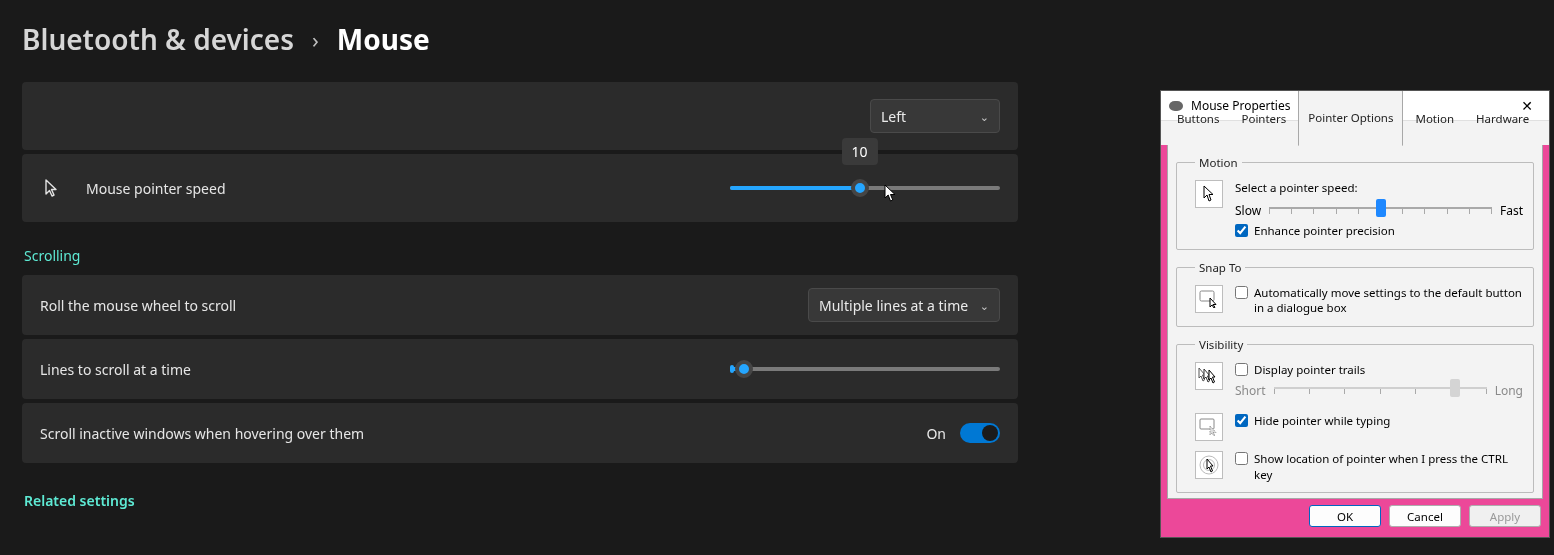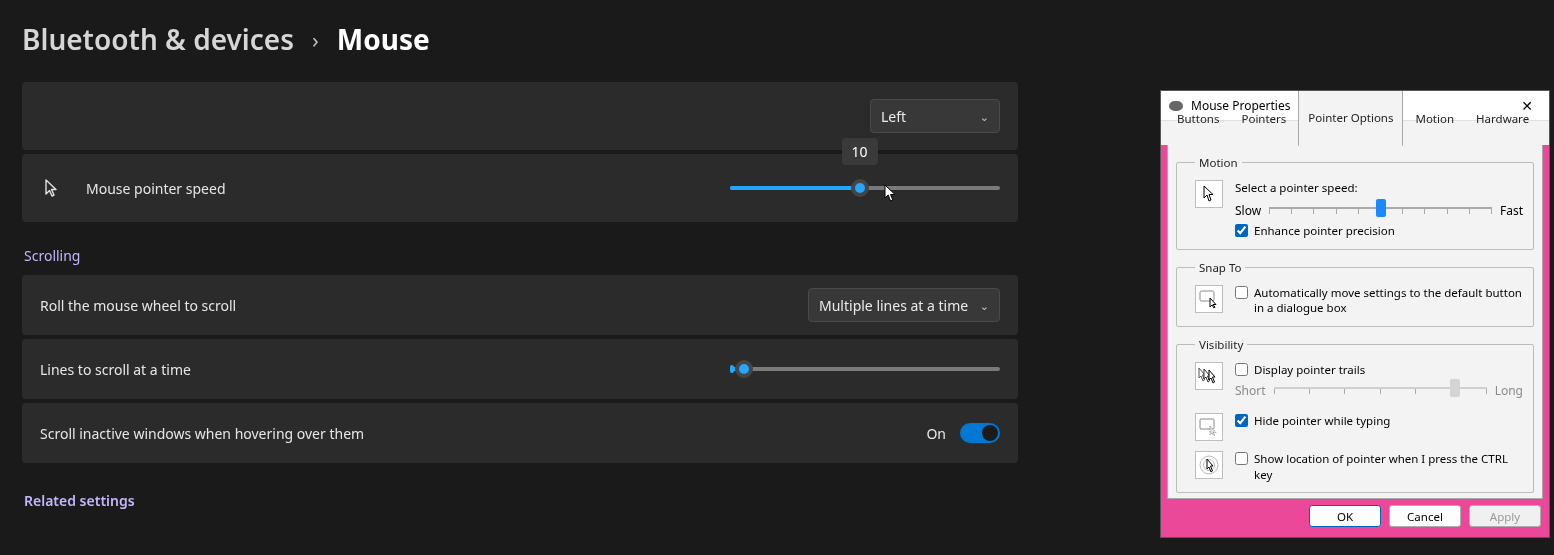--- a/index.html
+++ b/index.html
@@ -17,21 +17,21 @@
   .icon-slot{width:24px;display:flex;justify-content:center;color:#e0e0e0}
   .dropdown{margin-left:auto;width:130px;height:34px;background:#383838;border:1px solid #4a4a4a;border-radius:4px;display:flex;align-items:center;justify-content:space-between;padding:0 10px;color:#eaeaea;font-size:14px}
   .dropdown.wide{width:192px}
   .chev{font-size:11px;color:#c8c8c8}
   .slider-wrap{margin-left:auto;position:relative;width:270px}
   .track{height:4px;background:#7a7a7a;border-radius:2px;position:relative}
   .fill{position:absolute;left:0;top:0;height:4px;background:#25a6ff;border-radius:2px}
   .tick-start{position:absolute;left:0;top:-2px;width:4px;height:8px;background:#25a6ff;border-radius:2px}
   .thumb{position:absolute;top:50%;transform:translate(-50%,-50%);width:18px;height:18px;border-radius:50%;background:#25a6ff;border:4px solid #454545}
   .tooltip{position:absolute;transform:translateX(-50%);top:-48px;background:#3a3a3a;color:#fff;font-size:14px;padding:4px 10px;border-radius:4px}
-  .section-head{font-size:14px;color:#c4b5fd;margin:24px 0 10px 2px;font-weight:400}
+  .section-head{font-size:14px;color:#5eead4;margin:24px 0 10px 2px;font-weight:400}
   .right-control{margin-left:auto;display:flex;align-items:center;gap:14px}
   .toggle-label{font-size:14px;color:#eaeaea}
   .toggle{width:40px;height:20px;border-radius:10px;background:#0078d4;position:relative}
   .toggle .knob{position:absolute;right:2px;top:2px;width:16px;height:16px;border-radius:50%;background:#1b1b1b}
   
   .fake-cursor{position:absolute;pointer-events:none}
   
   .dlg{position:absolute;left:1160px;top:90px;width:390px;background:#ec4899;border:1px solid #555;font-size:12px;color:#000;height:448px;overflow:hidden}
   .dlg-title{height:30px;background:#fff;display:flex;align-items:center;padding:0 8px;border-bottom:1px solid #e0e0e0}
   .dlg-icon{width:14px;height:10px;background:#666;border-radius:50%/60%;margin-right:8px}

